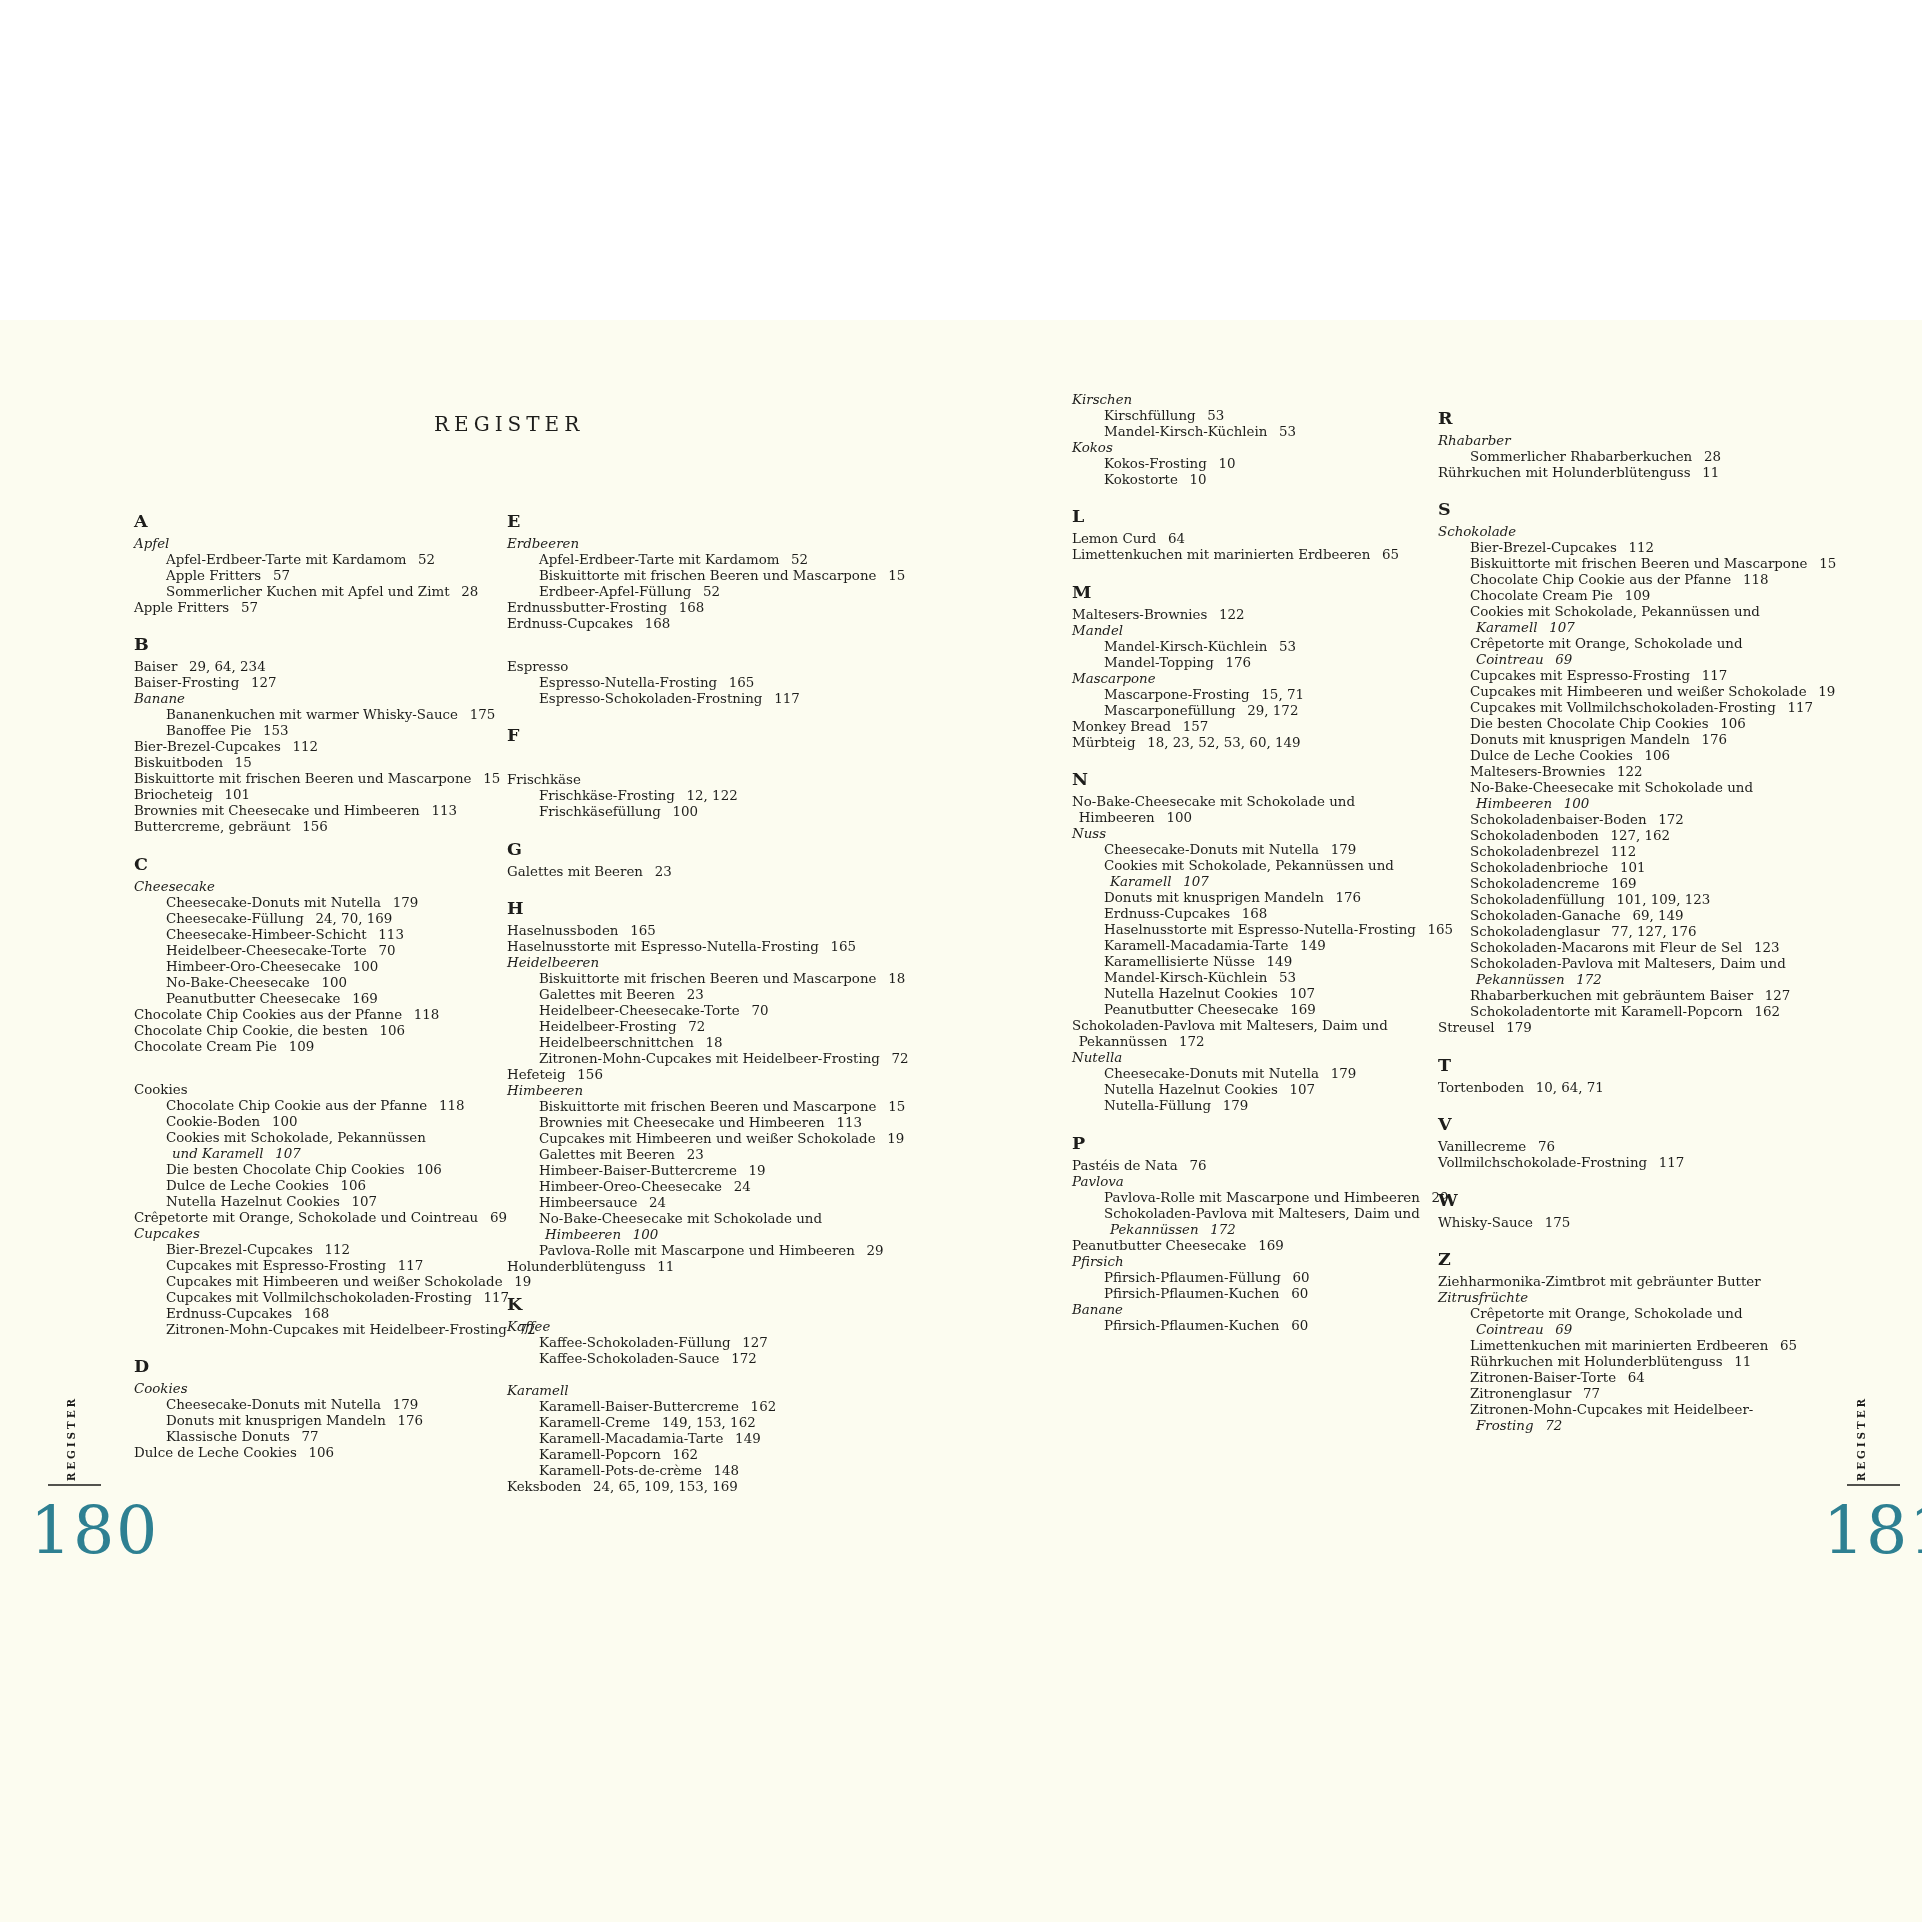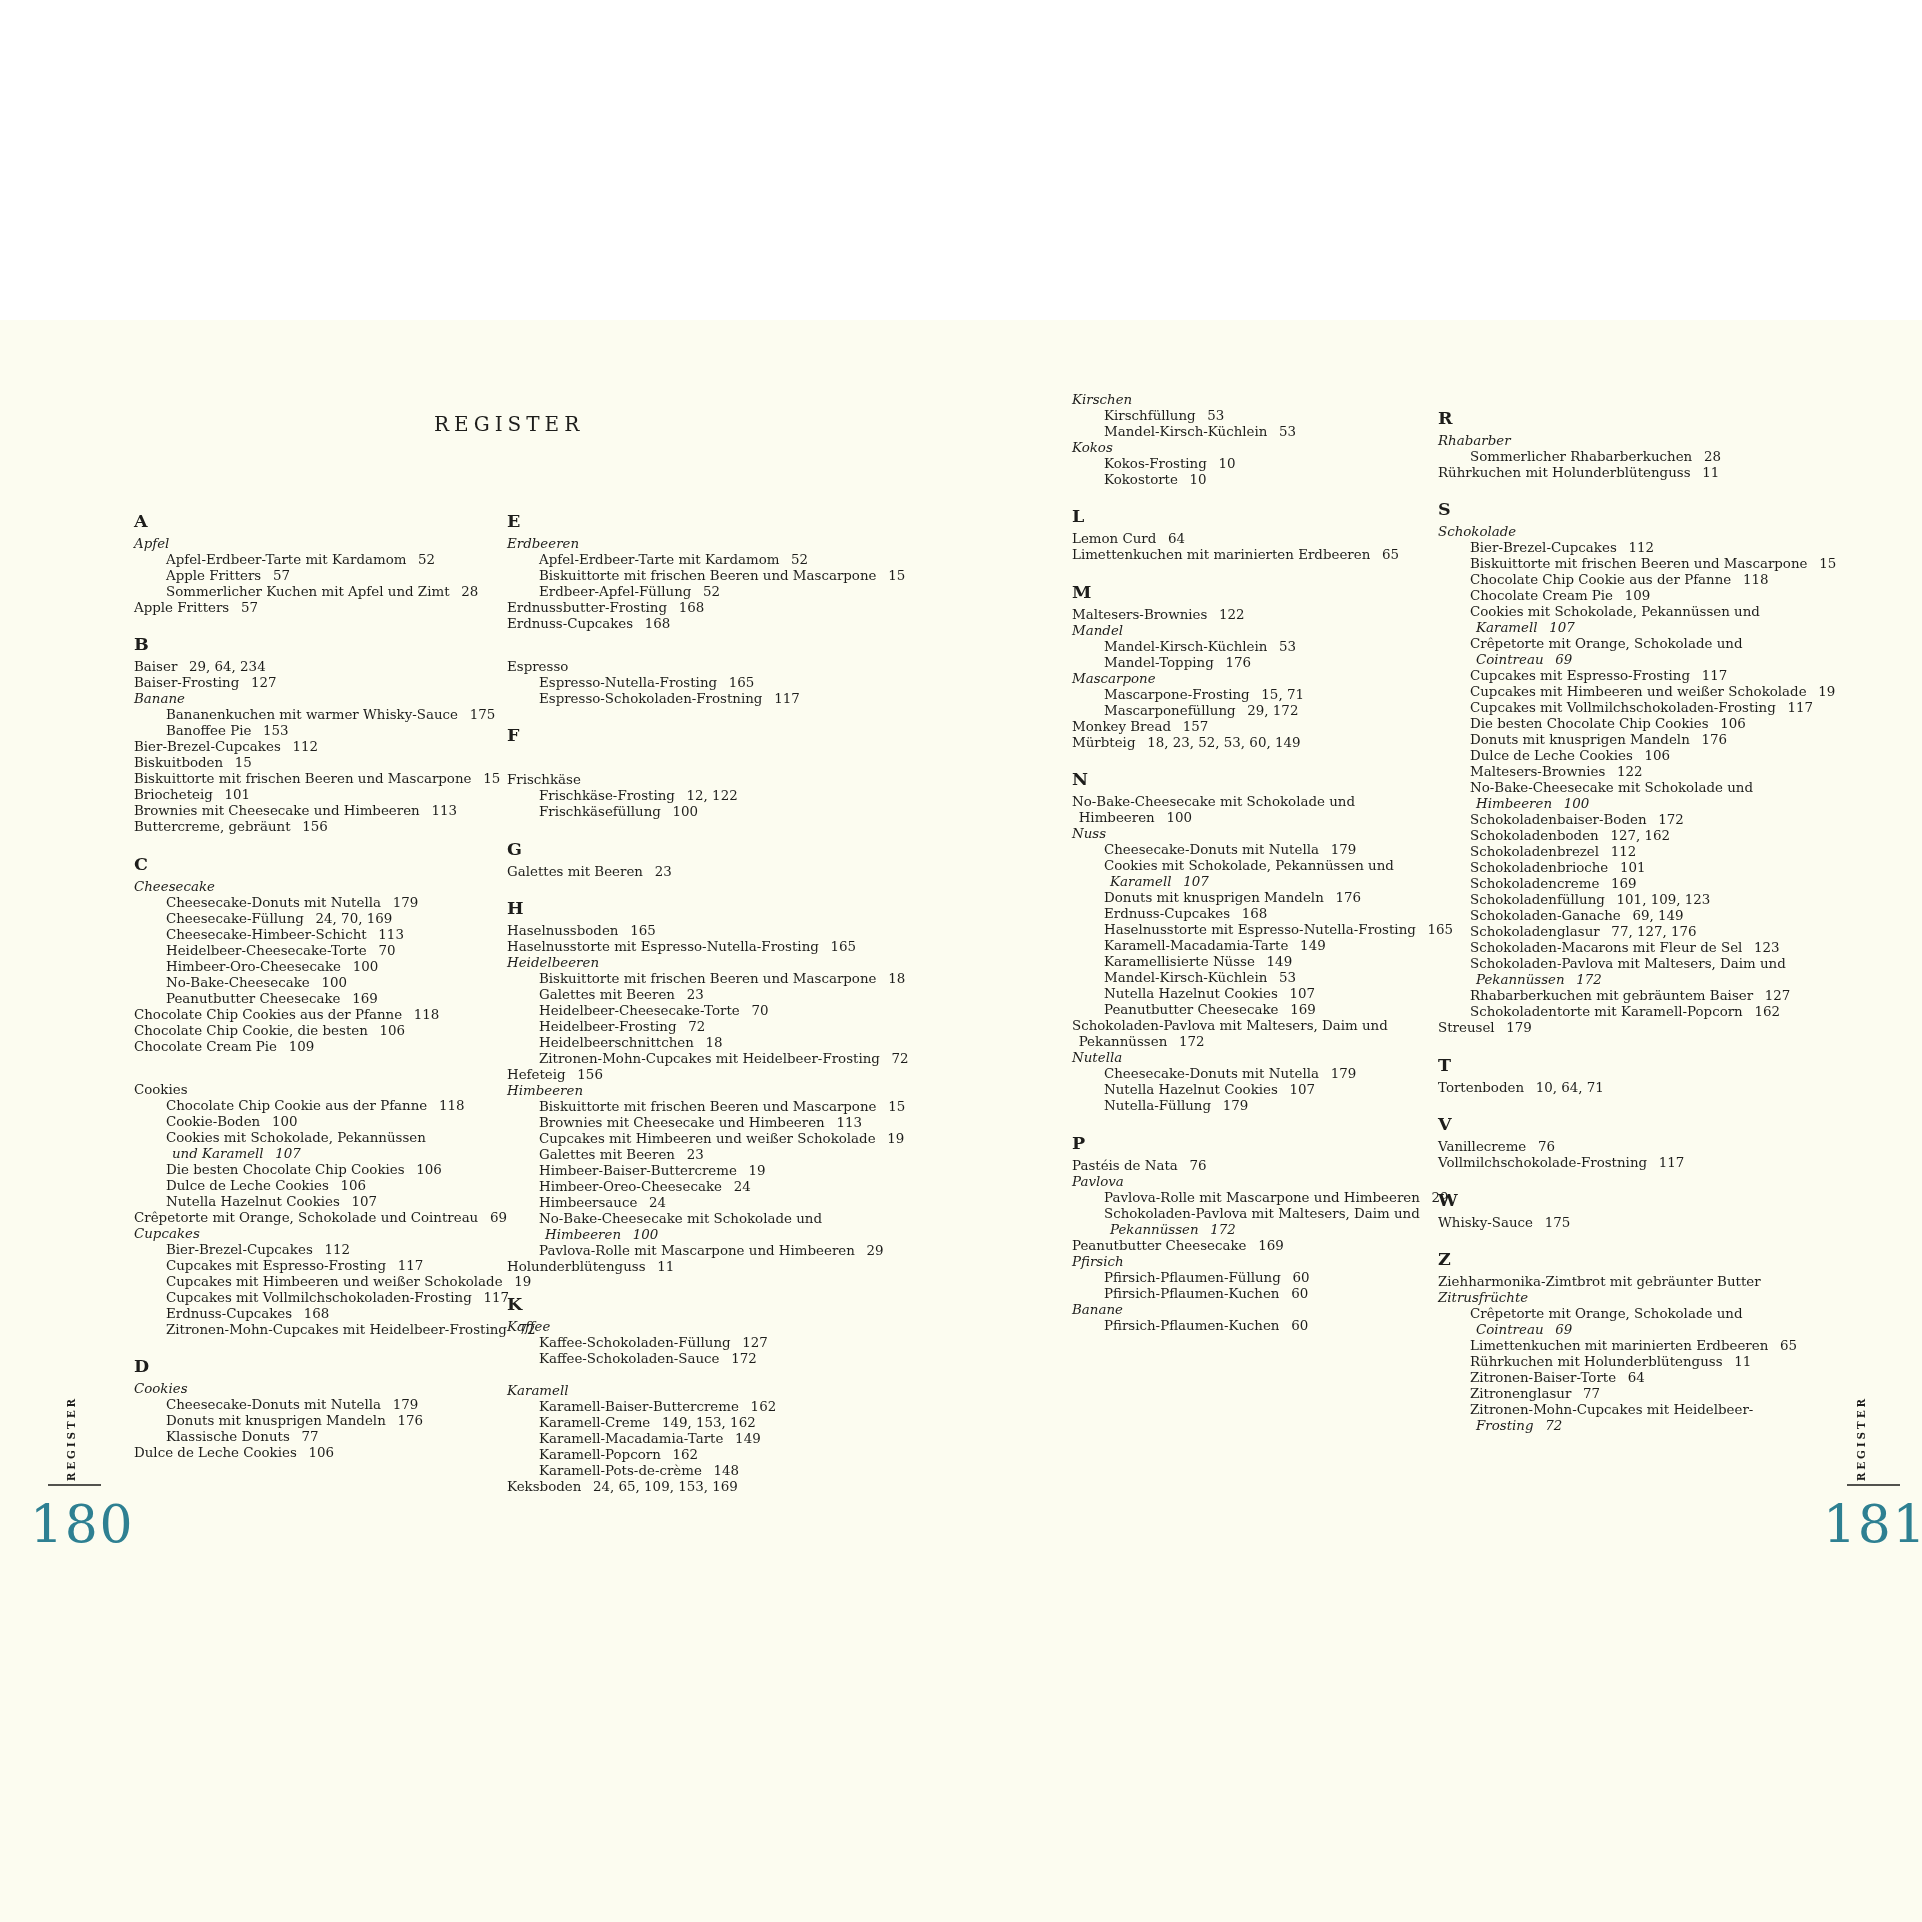--- a/index.html
+++ b/index.html
@@ -19,21 +19,21 @@
   .column .sec-head:first-child{margin-top:0;}
   .cat{font-style:italic;}
   .cat.rm{font-style:normal;margin-top:27px;}
   .entry{}
   .lvl1{padding-left:32px;}
   .cont0{padding-left:6.7px;}
   .cont1{padding-left:38px;font-style:italic;}
   .pnum{margin-left:11.7px;}
   .gap{height:16px;}
   .folio{
-    position:absolute;top:1498px;font-size:52px;line-height:1;color:#2e8092;
+    position:absolute;top:1498px;font-size:65px;line-height:1;color:#2e8092;
     letter-spacing:1.7px;
   }
   .folio-left{left:30px;}
   .folio-right{left:1823px;}
   .folio-rule{position:absolute;top:1484px;width:53px;height:1.7px;background:#52524e;}
   .rule-left{left:48px;}
   .rule-right{left:1847px;}
   .side-label{
     position:absolute;top:1396px;font-size:10.4px;font-weight:600;letter-spacing:2.9px;
     writing-mode:vertical-rl;transform:rotate(180deg);color:#1d1d1b;

